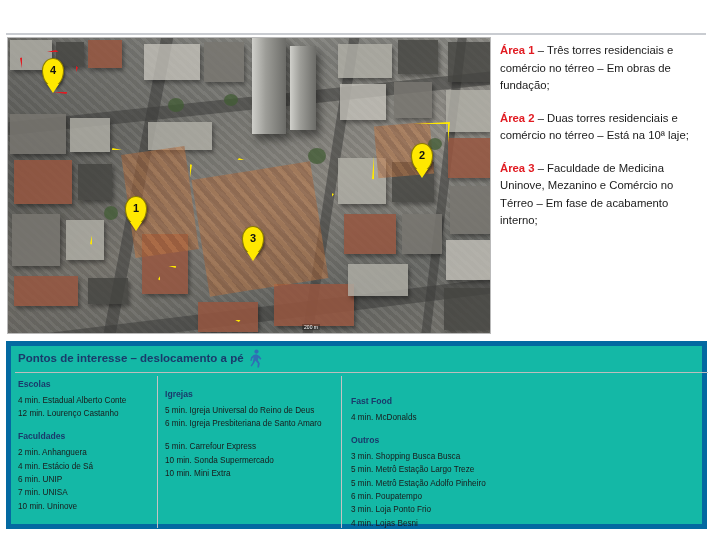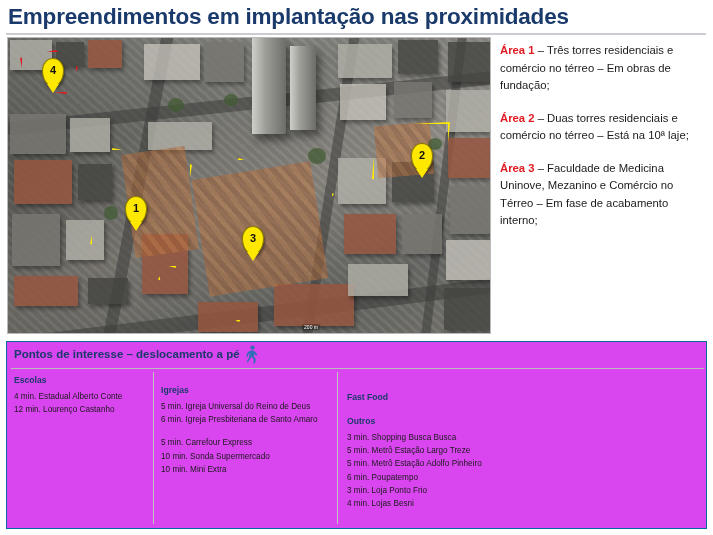--- a/index.html
+++ b/index.html
@@ -152,22 +152,22 @@
     font-weight: bold;
   }
 
   
   .poi {
     position: absolute;
     left: 6px;
     top: 341px;
     width: 701px;
     height: 188px;
-    border: 1px solid #0369a1;
-    background: #d946ef;
+    border: 5px solid #0369a1;
+    background: #14b8a6;
     box-sizing: border-box;
   }
   .poi-head {
     position: absolute;
     left: 7px;
     top: 6px;
     font-size: 11.5px;
     font-weight: bold;
     color: #1a3a6b;
   }
@@ -206,21 +206,20 @@
     color: #1a3a6b;
   }
   .col .grp { margin-bottom: 10px; }
   .col .item { white-space: nowrap; }
 </style>
 </head>
 <body>
 
 <div class="slide">
 
-  <div class="title">Empreendimentos em implantação nas proximidades</div>
   <div class="title-rule"></div>
 
   <div class="photo">
     <div class="photo-base"></div>
 
     <div class="road" style="left:-20px; top:58px; width:540px; height:13px; transform:rotate(-6deg);"></div>
     <div class="road" style="left:-20px; top:268px; width:560px; height:15px; transform:rotate(-7deg);"></div>
     <div class="road" style="left:122px; top:-30px; width:12px; height:380px; transform:rotate(11deg);"></div>
     <div class="road" style="left:316px; top:-30px; width:10px; height:380px; transform:rotate(9deg);"></div>
     <div class="road" style="left:430px; top:-20px; width:9px; height:360px; transform:rotate(7deg);"></div>
@@ -316,38 +315,47 @@
 
     <div class="vline" style="left:146px;"></div>
     <div class="vline" style="left:330px;"></div>
 
     <div class="col" style="left:7px; top:32px; width:136px;">
       <div class="grp">
         <h4>Escolas</h4>
         <div class="item">4 min. Estadual Alberto Conte</div>
         <div class="item">12 min. Lourenço Castanho</div>
       </div>
+      <div class="grp">
+        <h4>Faculdades</h4>
+        <div class="item">2 min. Anhanguera</div>
+        <div class="item">4 min. Estácio de Sá</div>
+        <div class="item">6 min. UNIP</div>
+        <div class="item">7 min. UNISA</div>
+        <div class="item">10 min. Uninove</div>
+      </div>
     </div>
 
     <div class="col" style="left:154px; top:42px; width:172px;">
       <div class="grp">
         <h4>Igrejas</h4>
         <div class="item">5 min. Igreja Universal do Reino de Deus</div>
         <div class="item">6 min. Igreja Presbiteriana de Santo Amaro</div>
       </div>
       <div class="grp">
         <div class="item">5 min. Carrefour Express</div>
         <div class="item">10 min. Sonda Supermercado</div>
         <div class="item">10 min. Mini Extra</div>
       </div>
     </div>
 
     <div class="col" style="left:340px; top:49px; width:230px;">
       <div class="grp">
         <h4>Fast Food</h4>
+        <div class="item">4 min. McDonalds</div>
       </div>
       <div class="grp">
         <h4>Outros</h4>
         <div class="item">3 min. Shopping Busca Busca</div>
         <div class="item">5 min. Metrô Estação Largo Treze</div>
         <div class="item">5 min. Metrô Estação Adolfo Pinheiro</div>
         <div class="item">6 min. Poupatempo</div>
         <div class="item">3 min. Loja Ponto Frio</div>
         <div class="item">4 min. Lojas Besni</div>
       </div>

